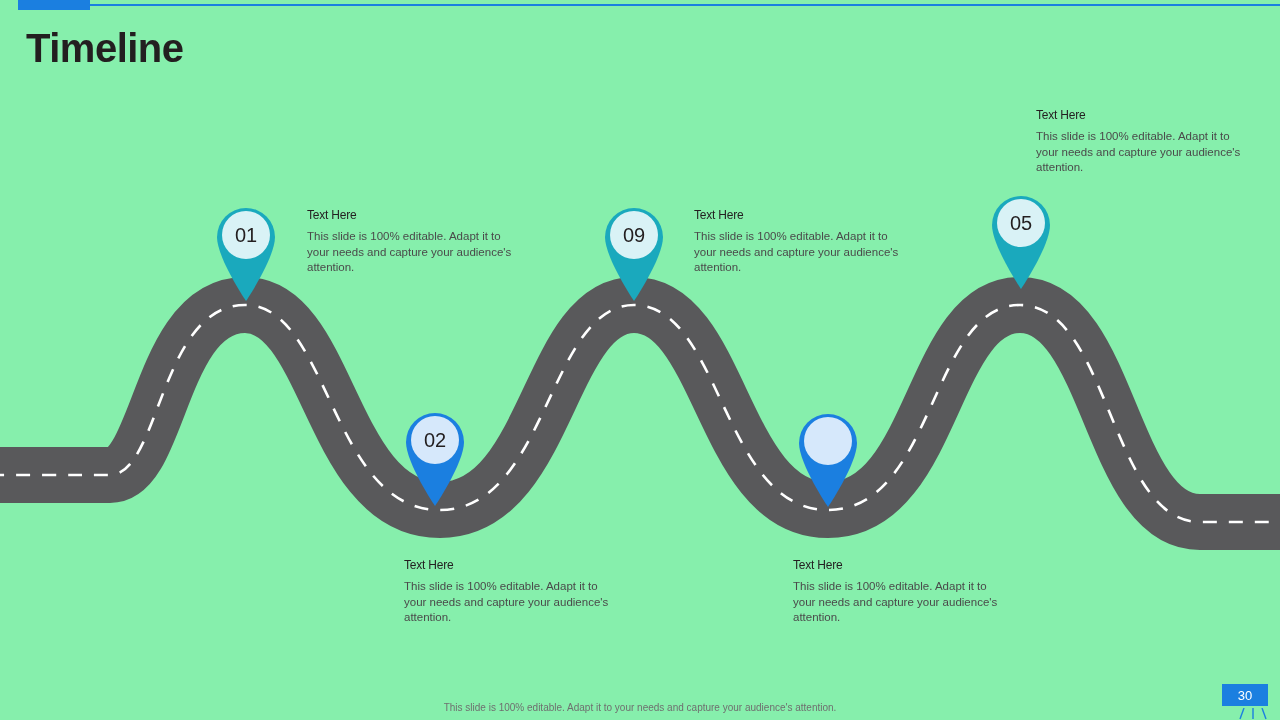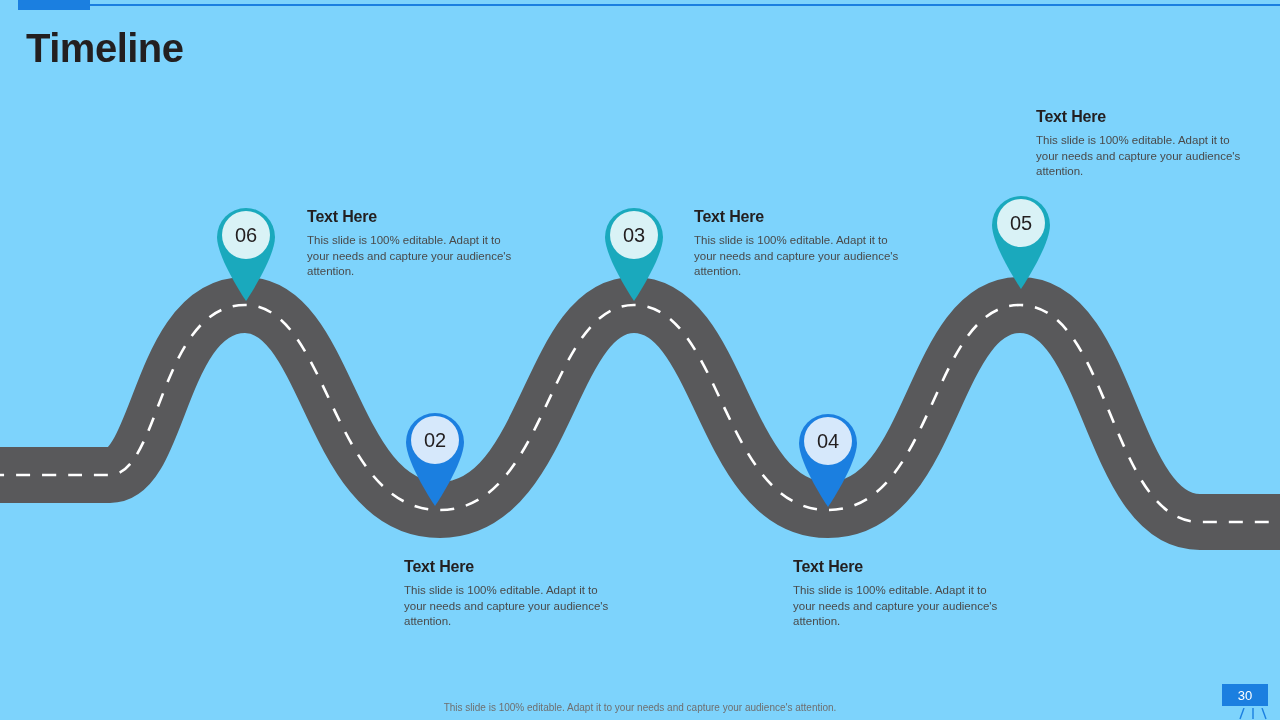--- a/index.html
+++ b/index.html
@@ -12,21 +12,21 @@
     background: #ffffff;
     font-family: "Liberation Sans", sans-serif;
     overflow: hidden;
     position: relative;
   }
   .slide {
     position: absolute;
     left: 0; top: 0;
     width: 1280px;
     height: 720px;
-    background: #7dd3fc;
+    background: #86efac;
   }
   
   .top-bar-blue {
     position: absolute;
     left: 18px; top: 0;
     width: 72px; height: 10px;
     background: #1b7fe0;
   }
   .top-bar-line {
     position: absolute;
@@ -66,22 +66,22 @@
     font-size: 20px;
     color: #231f20;
     font-weight: normal;
   }
   
   .tb {
     position: absolute;
     width: 215px;
   }
   .tb .head {
-    font-size: 16px;
-    font-weight: bold;
+    font-size: 12px;
+    font-weight: normal;
     color: #231f20;
     margin: 0 0 7px 0;
     letter-spacing: -0.2px;
   }
   .tb .body {
     font-size: 11.5px;
     color: #4a4a4a;
     line-height: 1.35;
     margin: 0;
   }
@@ -142,21 +142,21 @@
                C 1110 55, 1110 272, 1200 272
                C 1240 272, 1260 272, 1290 272" fill="none" stroke="#ffffff" stroke-width="2.6" stroke-dasharray="14 12" stroke-linecap="butt"></path>
     </svg>
   </div>
 
   <div class="pin" style="left:207px; top:198px;">
     <svg width="78" height="104" viewBox="0 0 78 104">
       <path d="M39 103 C39 103 10 60 10 39 A29 29 0 1 1 68 39 C68 60 39 103 39 103 Z" fill="#1aa9bd"></path>
       <circle cx="39" cy="37" r="24" fill="#d9f2f6"></circle>
     </svg>
-    <div class="pin-num">06</div>
+    <div class="pin-num">01</div>
   </div>
   <div class="tb" style="left:307px; top:208px;">
     <p class="head">Text Here</p>
     <p class="body">This slide is 100% editable. Adapt it to your needs and capture your audience's attention.</p>
   </div>
 
   <div class="pin" style="left:396px; top:403px;">
     <svg width="78" height="104" viewBox="0 0 78 104">
       <path d="M39 103 C39 103 10 60 10 39 A29 29 0 1 1 68 39 C68 60 39 103 39 103 Z" fill="#1b7fe0"></path>
       <circle cx="39" cy="37" r="24" fill="#d6e8fb"></circle>
@@ -166,33 +166,32 @@
   <div class="tb" style="left:404px; top:558px;">
     <p class="head">Text Here</p>
     <p class="body">This slide is 100% editable. Adapt it to your needs and capture your audience's attention.</p>
   </div>
 
   <div class="pin" style="left:595px; top:198px;">
     <svg width="78" height="104" viewBox="0 0 78 104">
       <path d="M39 103 C39 103 10 60 10 39 A29 29 0 1 1 68 39 C68 60 39 103 39 103 Z" fill="#1aa9bd"></path>
       <circle cx="39" cy="37" r="24" fill="#d9f2f6"></circle>
     </svg>
-    <div class="pin-num">03</div>
+    <div class="pin-num">09</div>
   </div>
   <div class="tb" style="left:694px; top:208px;">
     <p class="head">Text Here</p>
     <p class="body">This slide is 100% editable. Adapt it to your needs and capture your audience's attention.</p>
   </div>
 
   <div class="pin" style="left:789px; top:404px;">
     <svg width="78" height="104" viewBox="0 0 78 104">
       <path d="M39 103 C39 103 10 60 10 39 A29 29 0 1 1 68 39 C68 60 39 103 39 103 Z" fill="#1b7fe0"></path>
       <circle cx="39" cy="37" r="24" fill="#d6e8fb"></circle>
     </svg>
-    <div class="pin-num">04</div>
   </div>
   <div class="tb" style="left:793px; top:558px;">
     <p class="head">Text Here</p>
     <p class="body">This slide is 100% editable. Adapt it to your needs and capture your audience's attention.</p>
   </div>
 
   <div class="pin" style="left:982px; top:186px;">
     <svg width="78" height="104" viewBox="0 0 78 104">
       <path d="M39 103 C39 103 10 60 10 39 A29 29 0 1 1 68 39 C68 60 39 103 39 103 Z" fill="#1aa9bd"></path>
       <circle cx="39" cy="37" r="24" fill="#d9f2f6"></circle>

